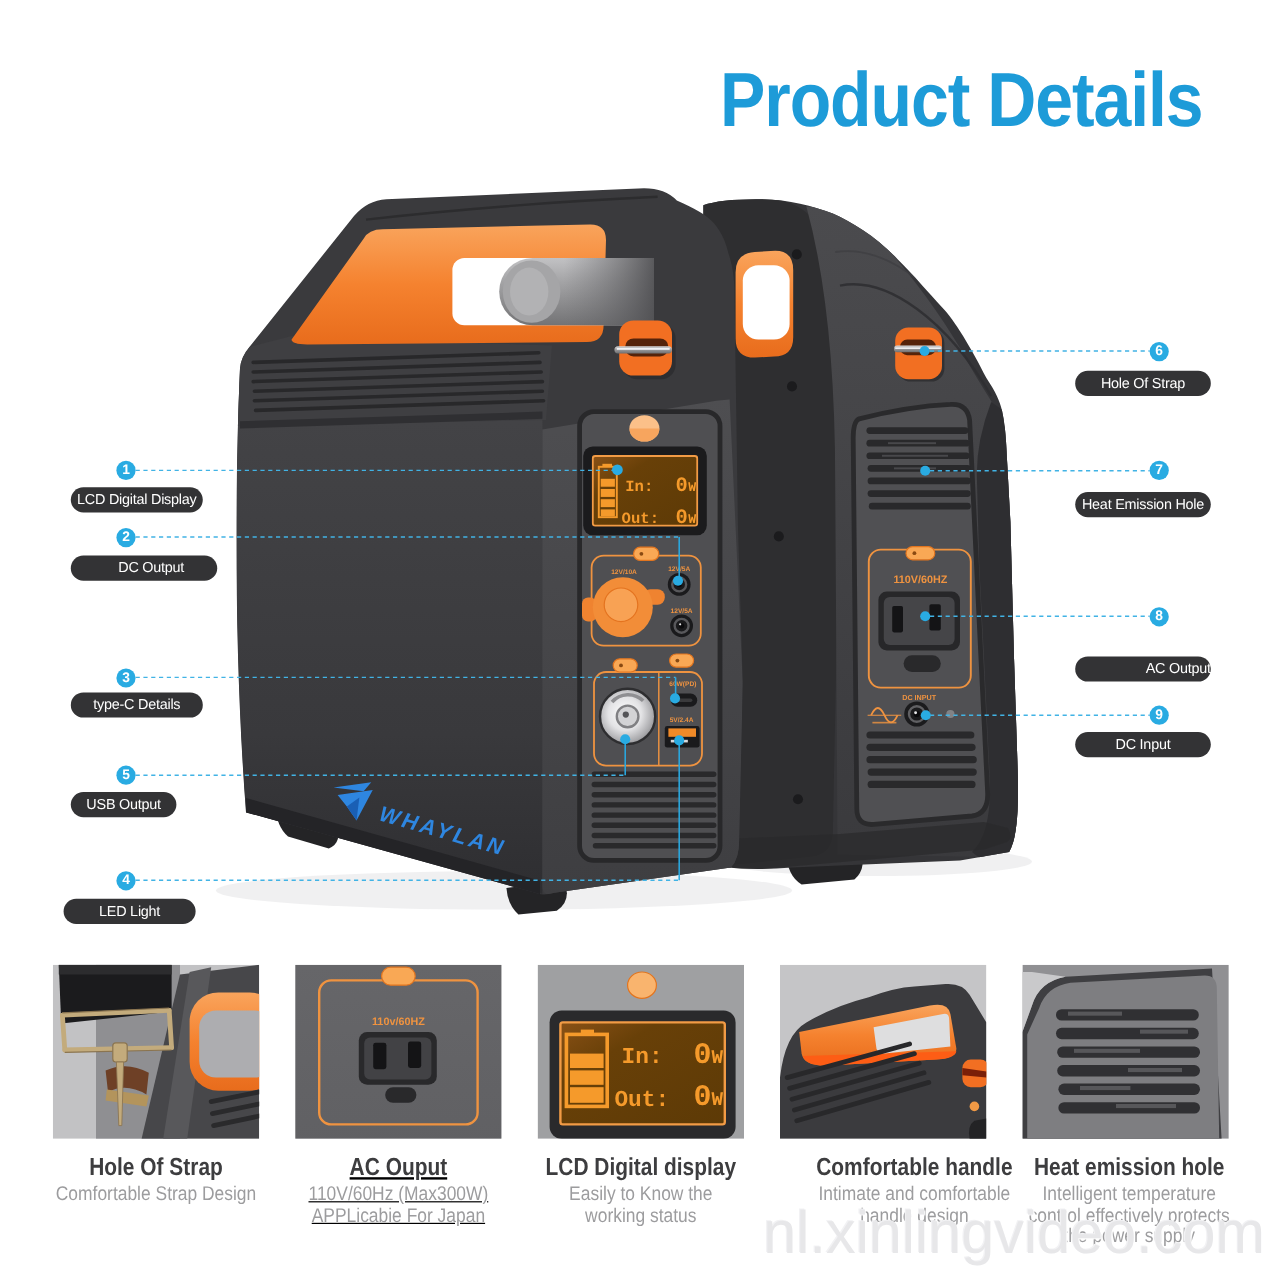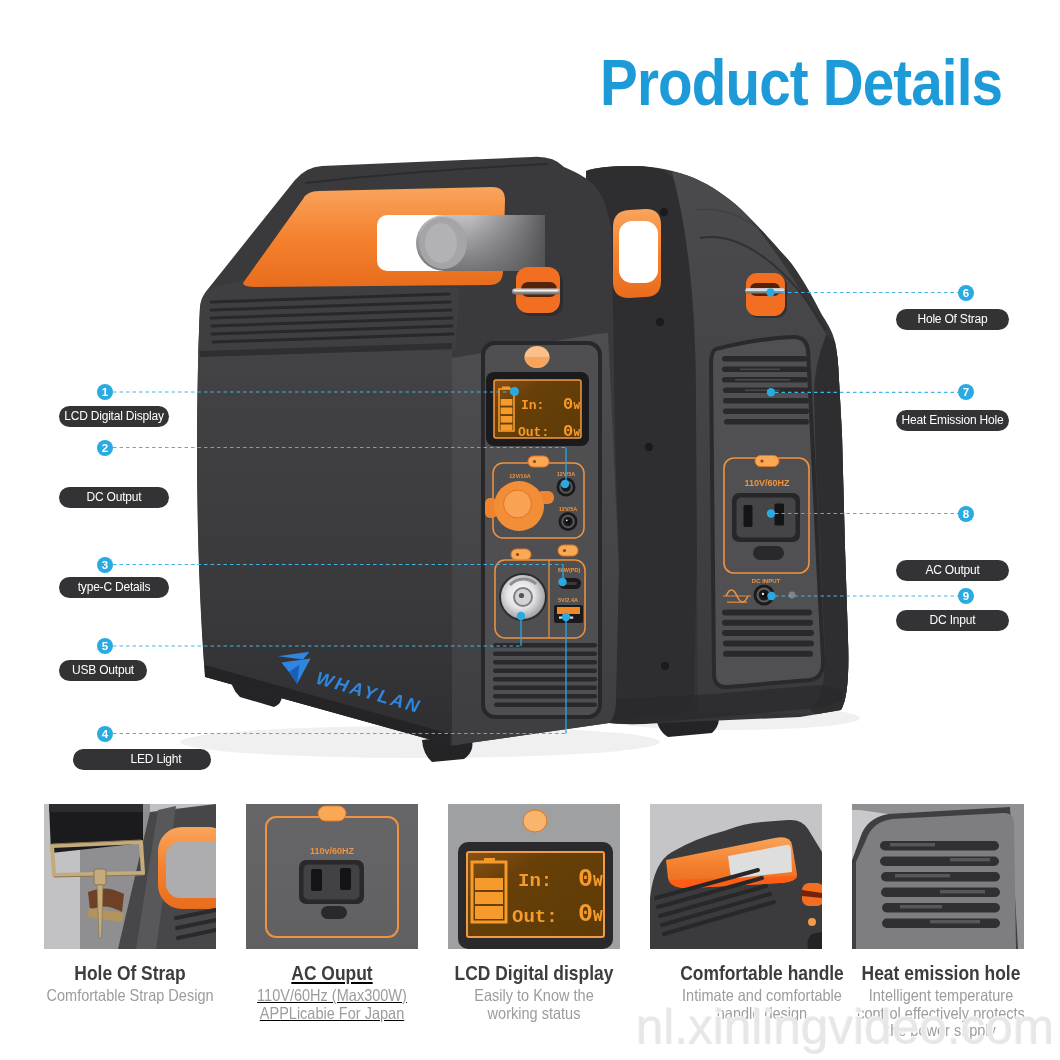--- a/index.html
+++ b/index.html
@@ -445,34 +445,34 @@
       <path d="M852 860 L860 838 Q866 818 888 814 L860 810 L852 810 Z" fill="#c9c9cb"></path>
     </g>
   </g>
 </svg>
 
 <div id="title" class="abs">Product Details</div>
 
 <div class="num" style="left:97px;top:384px;">1</div>
 <div class="pill" style="left:59px;top:405.5px;width:110px;">LCD Digital Display</div>
 <div class="num" style="left:97px;top:439.5px;">2</div>
-<div class="pill" style="left:59px;top:487px;width:110px;">DC Output</div>
+<div class="pill" style="left:59px;top:463px;width:110px;padding-left:12px;">DC Output</div>
 <div class="num" style="left:97px;top:556.5px;">3</div>
 <div class="pill" style="left:59px;top:577px;width:110px;">type-C Details</div>
 <div class="num" style="left:97px;top:638px;">5</div>
 <div class="pill" style="left:59px;top:659.5px;width:88px;">USB Output</div>
 <div class="num" style="left:97px;top:725.5px;">4</div>
-<div class="pill" style="left:73px;top:749px;width:110px;padding-left:28px;">LED Light</div>
+<div class="pill" style="left:53px;top:749px;width:110px;">LED Light</div>
 
 <div class="num" style="left:958px;top:284.5px;">6</div>
 <div class="pill" style="left:896px;top:309px;width:113px;">Hole Of Strap</div>
 <div class="num" style="left:958px;top:384.3px;">7</div>
 <div class="pill" style="left:896px;top:410px;width:113px;">Heat Emission Hole</div>
 <div class="num" style="left:958px;top:505.5px;">8</div>
-<div class="pill" style="left:896px;top:560px;width:113px;">AC Output</div>
+<div class="pill" style="left:896px;top:547px;width:113px;text-align:right;">AC Output</div>
 <div class="num" style="left:958px;top:588px;">9</div>
 <div class="pill" style="left:896px;top:610px;width:113px;">DC Input</div>
 
 <div class="cap" style="left:24px;top:962px;">
   <h3>Hole Of Strap</h3>
     <p>Comfortable Strap Design</p>
 </div>
 <div class="cap" style="left:226px;top:962px;text-decoration:underline;">
   <h3>AC Ouput</h3>
     <p>110V/60Hz (Max300W)<br>APPLicabie For Japan</p>

